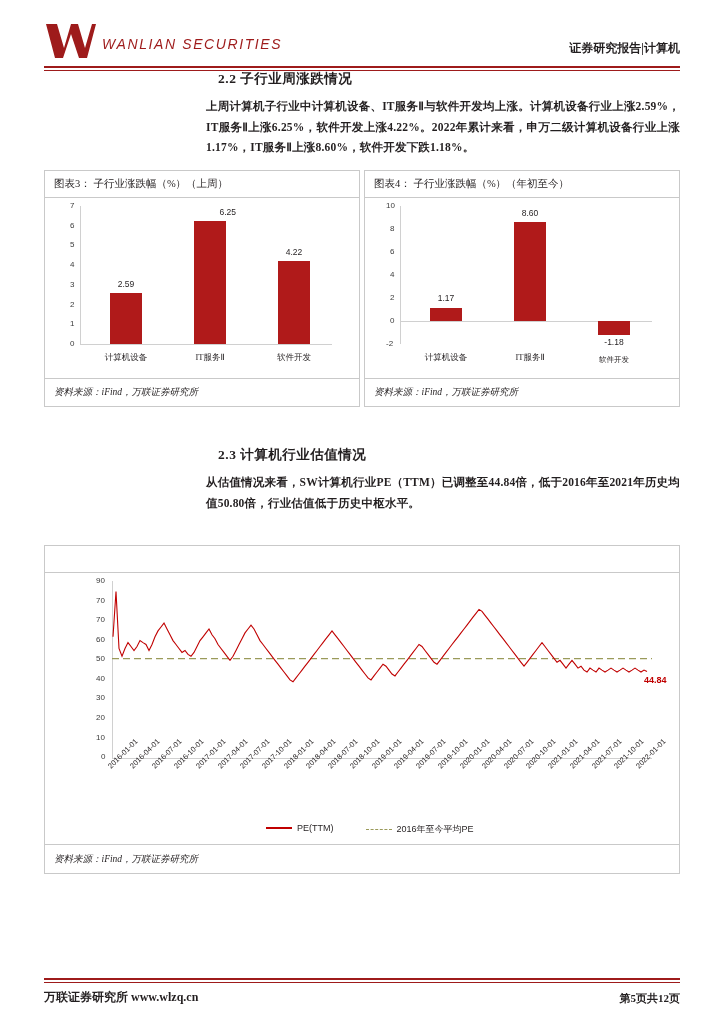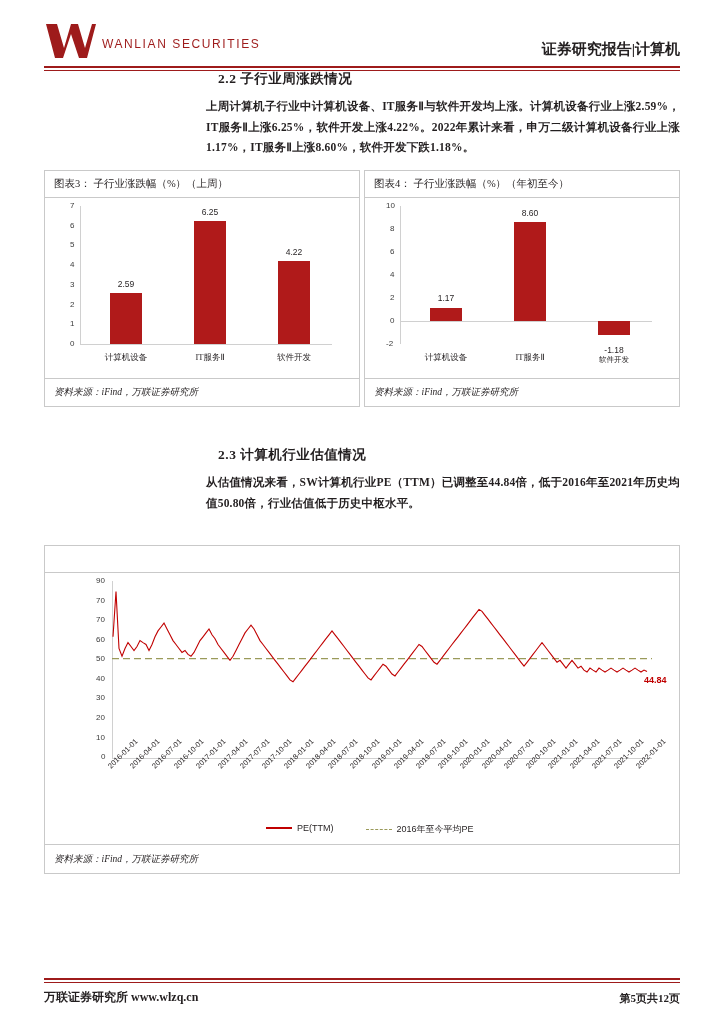--- a/index.html
+++ b/index.html
@@ -21,25 +21,25 @@
     width:54px;height:40px;position:relative;
   }
   .logo-mark svg{display:block;}
   .logo-text{margin-left:4px;}
   .logo-cn{
     font-family:"Liberation Serif", serif;
     font-size:25px;font-weight:bold;color:#9e1b1b;letter-spacing:1px;line-height:26px;
   }
   .logo-en{
     font-family:"Liberation Sans", sans-serif;
-    font-size:12px;color:#9e1b1b;letter-spacing:1.6px;margin-top:3px;
+    font-size:14px;color:#9e1b1b;letter-spacing:1.6px;margin-top:3px;font-style:italic;
   }
   .header-right{
     position:absolute;right:44px;top:40px;
-    font-size:15px;font-weight:bold;color:#231f20;
+    font-size:12px;font-weight:bold;color:#231f20;
     font-family:"Liberation Serif", serif;
   }
   .header-rule{
     position:absolute;left:44px;right:44px;top:66px;height:2px;background:#9e1b1b;
   }
   .header-rule2{
     position:absolute;left:44px;right:44px;top:69.5px;height:1px;background:#9e1b1b;
   }
 
   
@@ -161,21 +161,21 @@
     <div class="tick-label" style="left:26px;top:5px;">7</div>
 
     <div class="axis-line" style="left:36px;top:10px;width:1px;height:138px;"></div>
     <div class="axis-line" style="left:36px;top:148px;width:252px;height:1px;"></div>
 
     <div class="bar" style="left:66px;top:96.96px;width:32px;height:51.04px;"></div>
     <div class="bar" style="left:150px;top:24.78px;width:32px;height:123.22px;"></div>
     <div class="bar" style="left:234px;top:64.78px;width:32px;height:83.22px;"></div>
 
     <div class="val-label" style="left:56px;top:83px;width:52px;">2.59</div>
-    <div class="val-label" style="left:140px;top:11px;width:52px;">6.25</div>
+    <div class="val-label" style="left:140px;top:11px;width:52px;text-align:right;">6.25</div>
     <div class="val-label" style="left:224px;top:51px;width:52px;">4.22</div>
 
     <div class="cat-label" style="left:52px;top:156px;width:60px;">计算机设备</div>
     <div class="cat-label" style="left:136px;top:156px;width:60px;">IT服务Ⅱ</div>
     <div class="cat-label" style="left:220px;top:156px;width:60px;">软件开发</div>
   </div>
 
   <div class="figbox" style="left:364px;top:170px;width:316px;height:237px;">
     <div class="fig-divider" style="top:26px;"></div>
     <div class="fig-divider" style="top:207px;"></div>
@@ -194,21 +194,21 @@
 
     <div class="axis-line" style="left:36px;top:10px;width:1px;height:138px;"></div>
     <div class="axis-line" style="left:36px;top:125px;width:252px;height:1px;"></div>
 
     <div class="bar" style="left:66px;top:111.5px;width:32px;height:13.5px;"></div>
     <div class="bar" style="left:150px;top:26.1px;width:32px;height:98.9px;"></div>
     <div class="bar" style="left:234px;top:125px;width:32px;height:13.6px;"></div>
 
     <div class="val-label" style="left:56px;top:97px;width:52px;">1.17</div>
     <div class="val-label" style="left:140px;top:12px;width:52px;">8.60</div>
-    <div class="val-label" style="left:224px;top:149px;width:52px;">-1.18</div>
+    <div class="val-label" style="left:224px;top:141px;width:52px;">-1.18</div>
 
     <div class="cat-label" style="left:52px;top:156px;width:60px;">计算机设备</div>
     <div class="cat-label" style="left:136px;top:156px;width:60px;">IT服务Ⅱ</div>
     <div class="cat-label" style="left:220px;top:159px;width:60px;font-size:7.5px;">软件开发</div>
   </div>
 
   <div class="sec-title" style="left:218px;top:446px;">2.3 计算机行业估值情况</div>
   <div class="para" style="left:206px;top:472px;width:474px;">从估值情况来看，SW计算机行业PE（TTM）已调整至44.84倍，低于2016年至2021年历史均值50.80倍，行业估值低于历史中枢水平。</div>
 
   <div class="figbox" style="left:44px;top:545px;width:636px;height:329px;">

